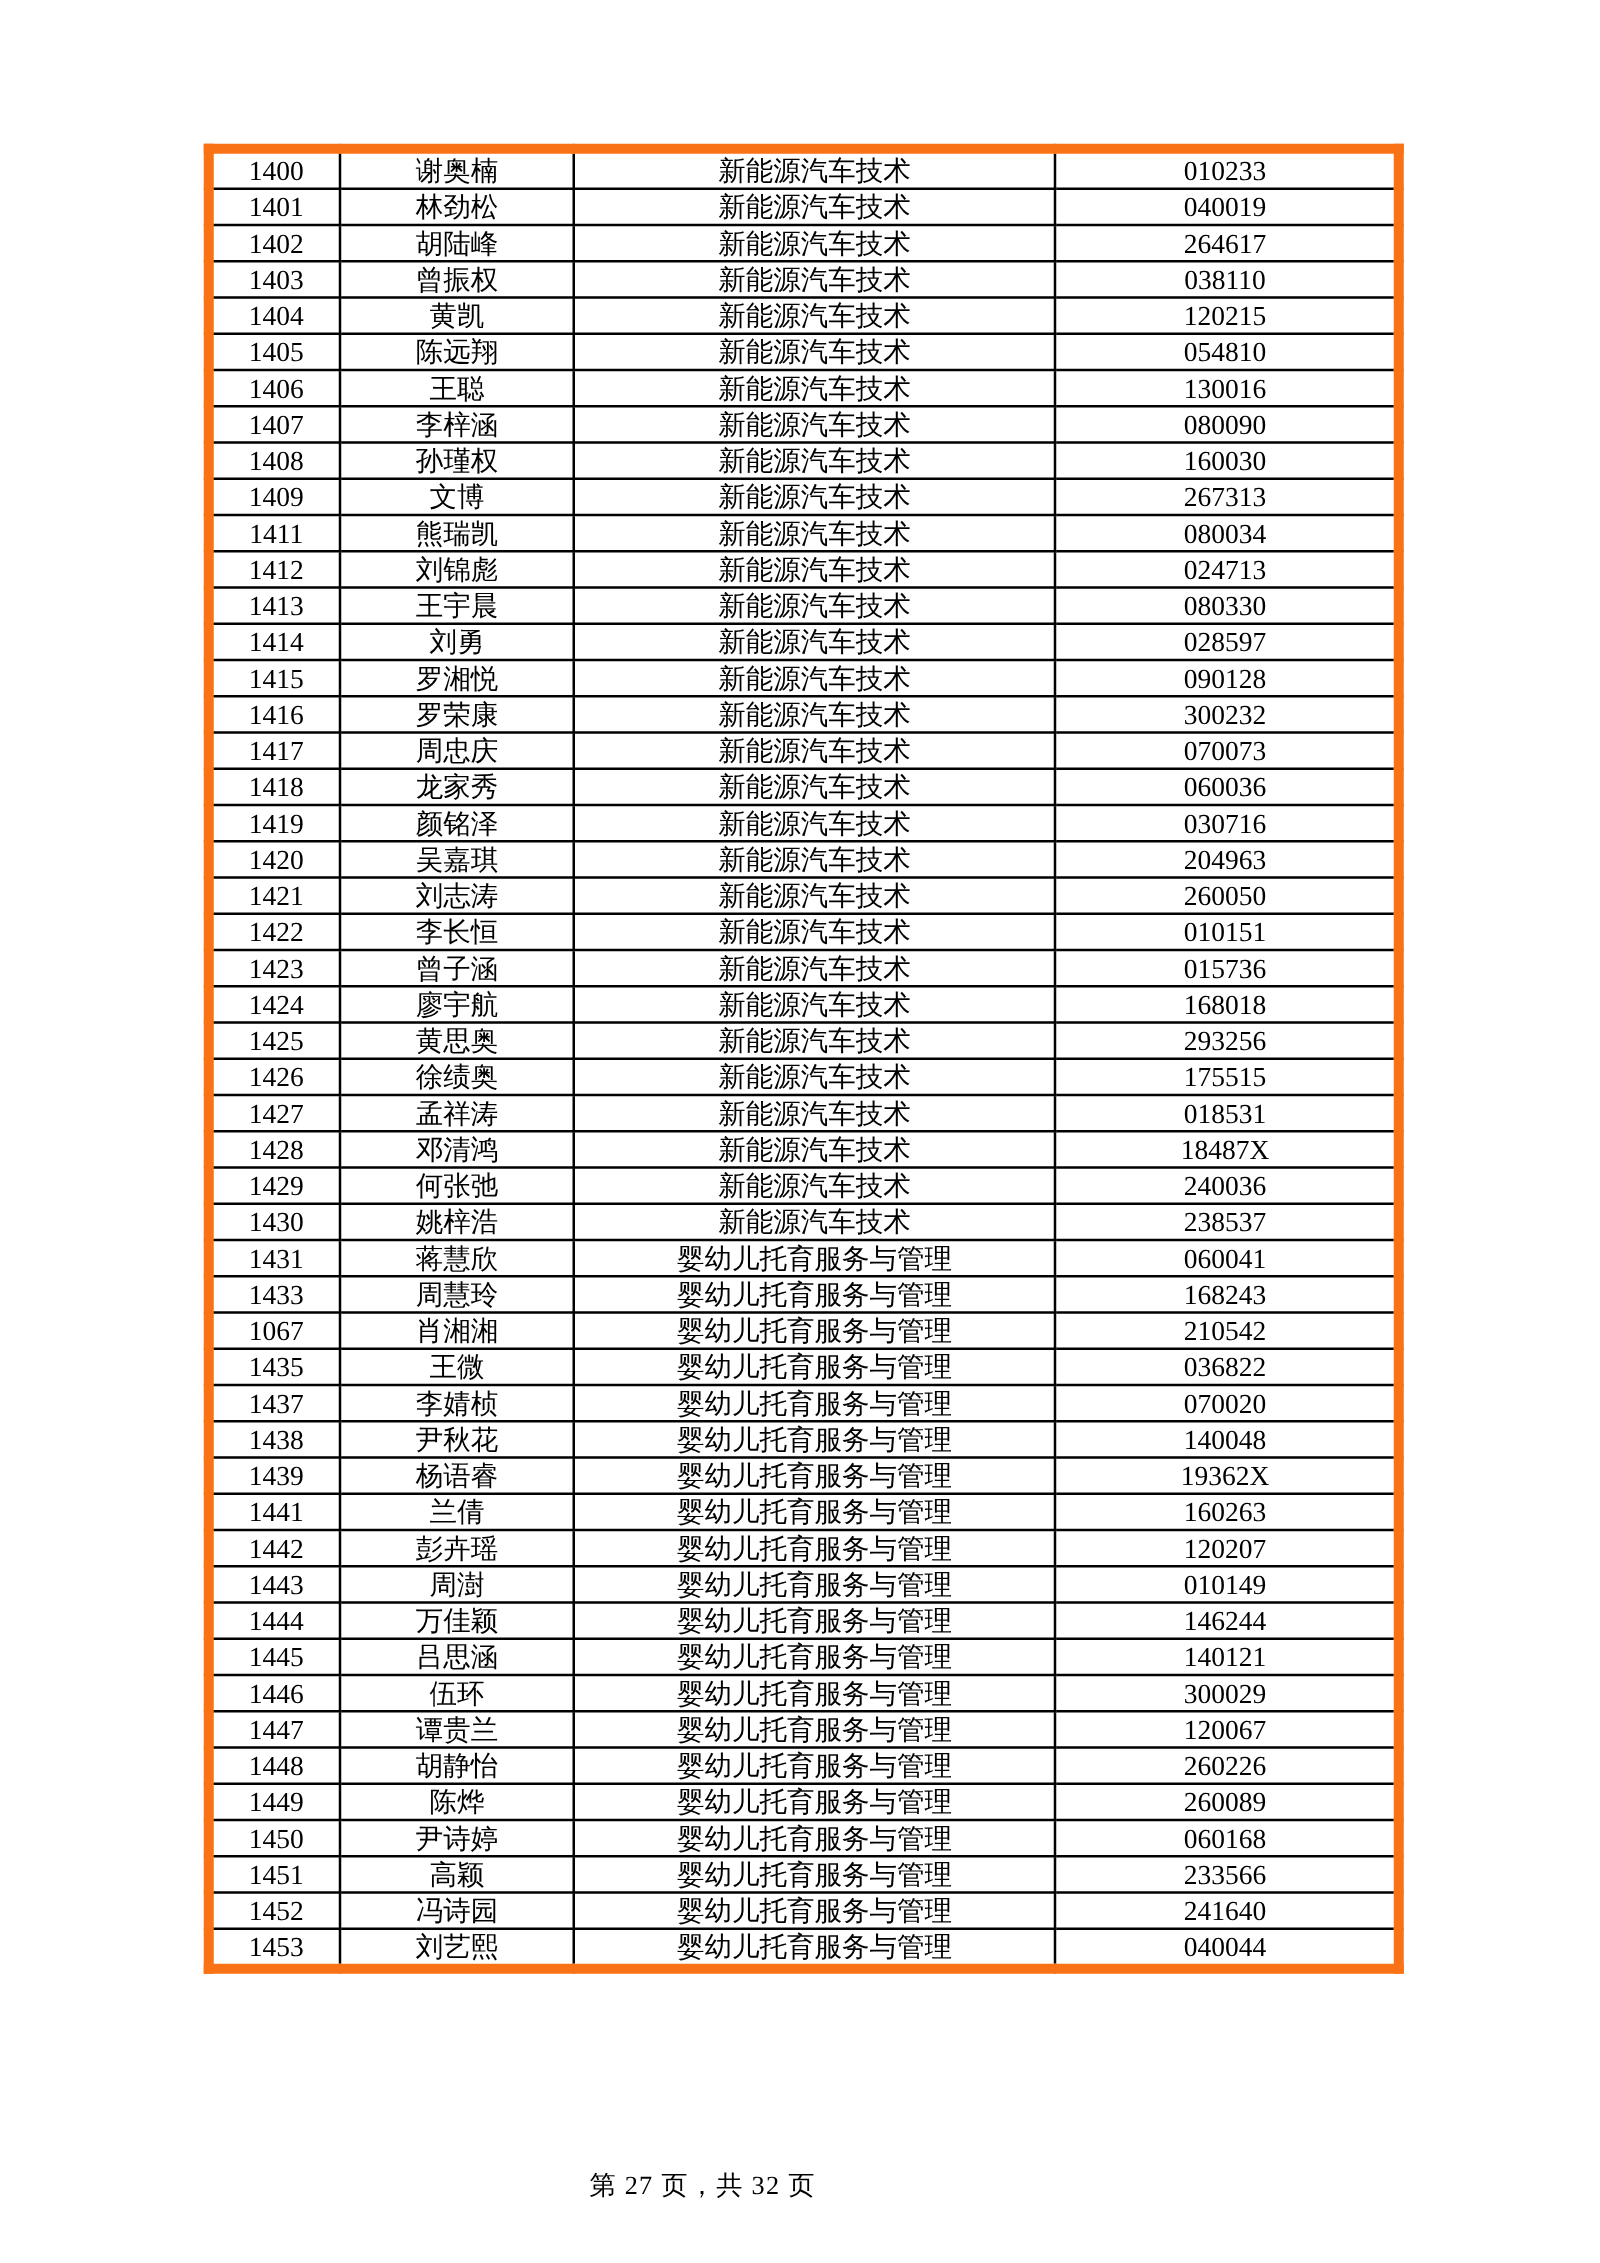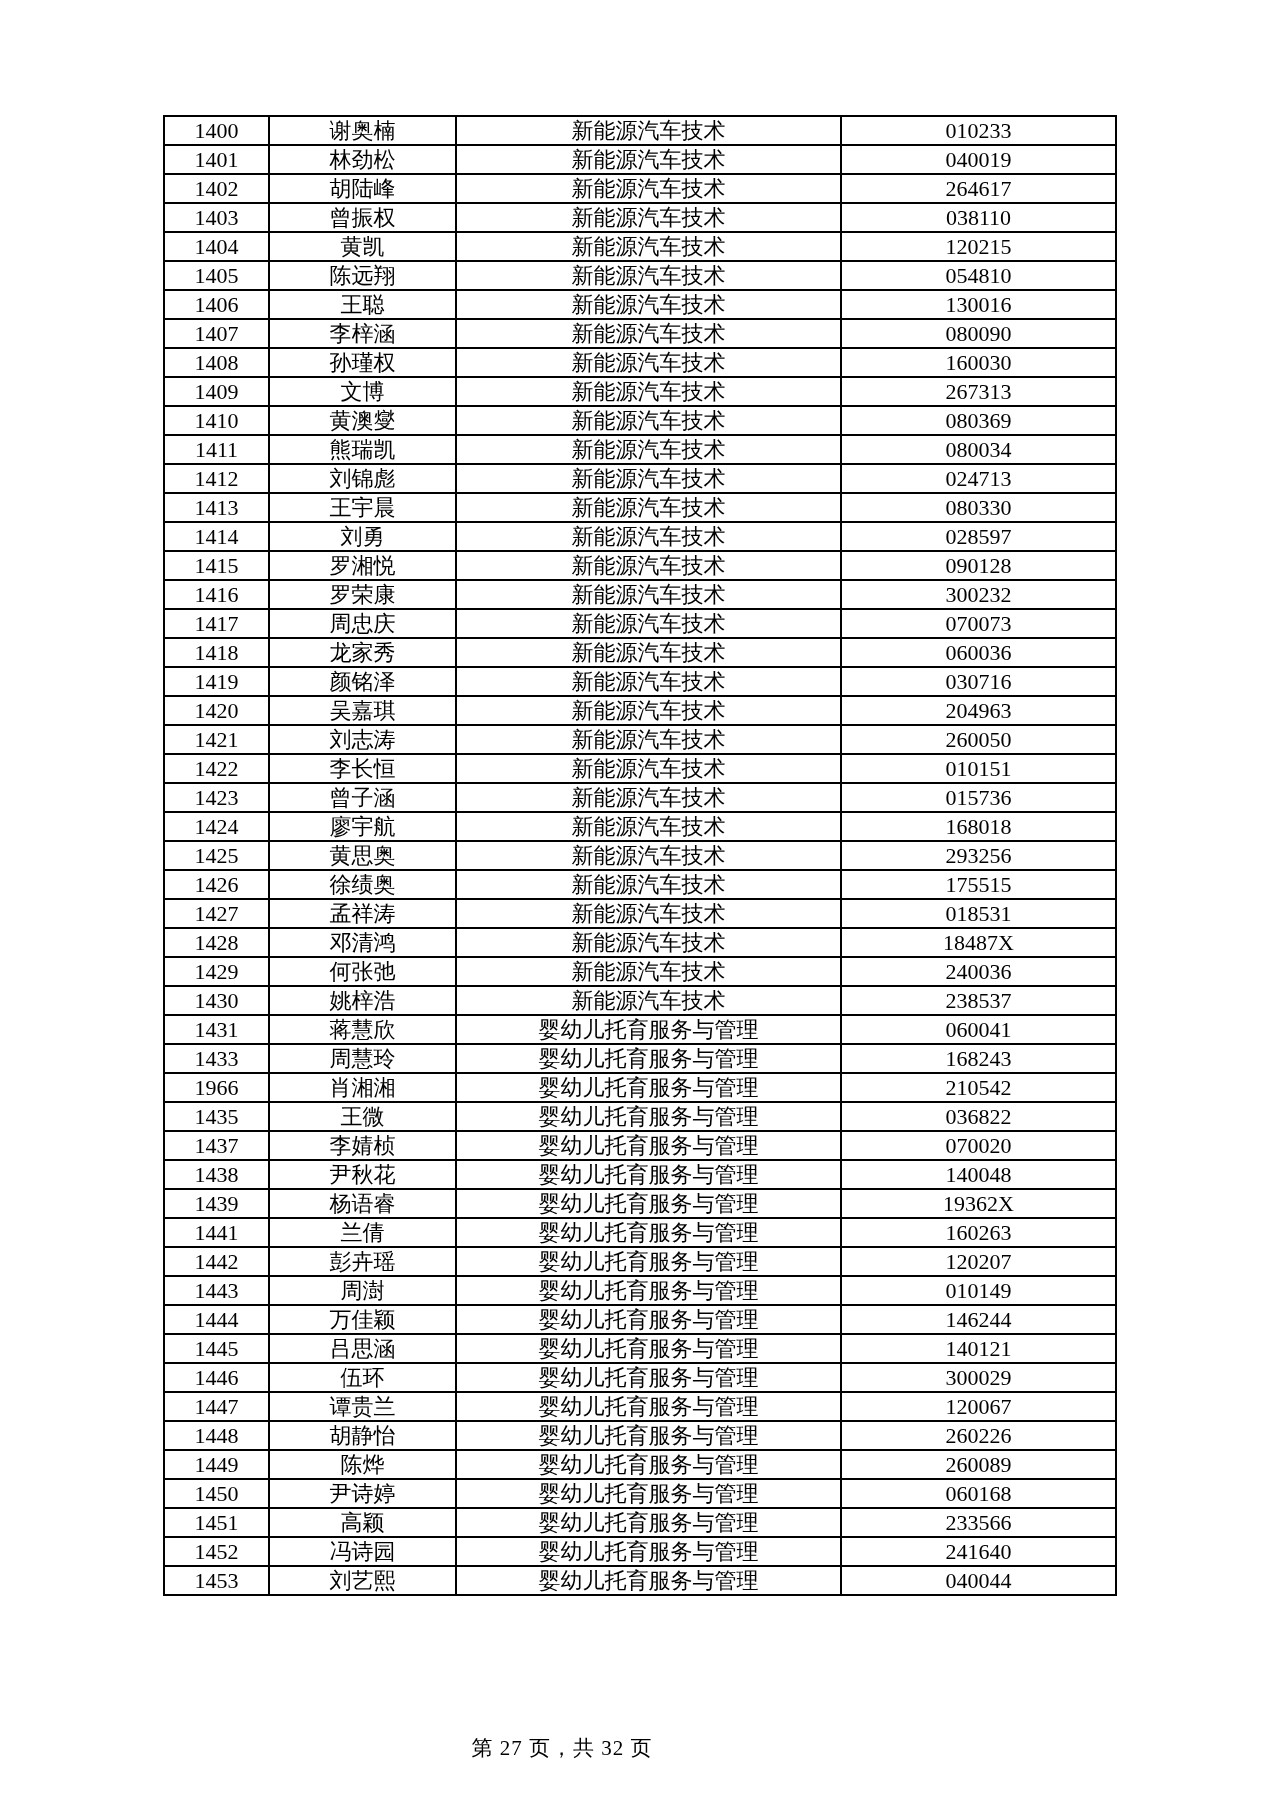--- a/index.html
+++ b/index.html
@@ -19,21 +19,21 @@
     inset: 0;
     background: #ffffff;
   }
   table.roster {
     position: absolute;
     left: 163px;
     top: 115px;
     width: 952px;
     border-collapse: collapse;
     table-layout: fixed;
-    border: 2px solid #f97316;
+    border: 8px solid #f97316;
   }
   table.roster td {
     border: 2px solid #000000;
     height: 27px;
     padding: 0;
     text-align: center;
     vertical-align: middle;
     font-size: 22px;
     line-height: 1;
     white-space: nowrap;
@@ -120,26 +120,20 @@
     <td>新能源汽车技术</td>
     <td>160030</td>
   </tr>
         <tr>
     <td>1409</td>
     <td>文博</td>
     <td>新能源汽车技术</td>
     <td>267313</td>
   </tr>
         <tr>
-    <td>1410</td>
-    <td>黄澳燮</td>
-    <td>新能源汽车技术</td>
-    <td>080369</td>
-  </tr>
-        <tr>
     <td>1411</td>
     <td>熊瑞凯</td>
     <td>新能源汽车技术</td>
     <td>080034</td>
   </tr>
         <tr>
     <td>1412</td>
     <td>刘锦彪</td>
     <td>新能源汽车技术</td>
     <td>024713</td>
@@ -258,21 +252,21 @@
     <td>婴幼儿托育服务与管理</td>
     <td>060041</td>
   </tr>
         <tr>
     <td>1433</td>
     <td>周慧玲</td>
     <td>婴幼儿托育服务与管理</td>
     <td>168243</td>
   </tr>
         <tr>
-    <td>1966</td>
+    <td>1067</td>
     <td>肖湘湘</td>
     <td>婴幼儿托育服务与管理</td>
     <td>210542</td>
   </tr>
         <tr>
     <td>1435</td>
     <td>王微</td>
     <td>婴幼儿托育服务与管理</td>
     <td>036822</td>
   </tr>

